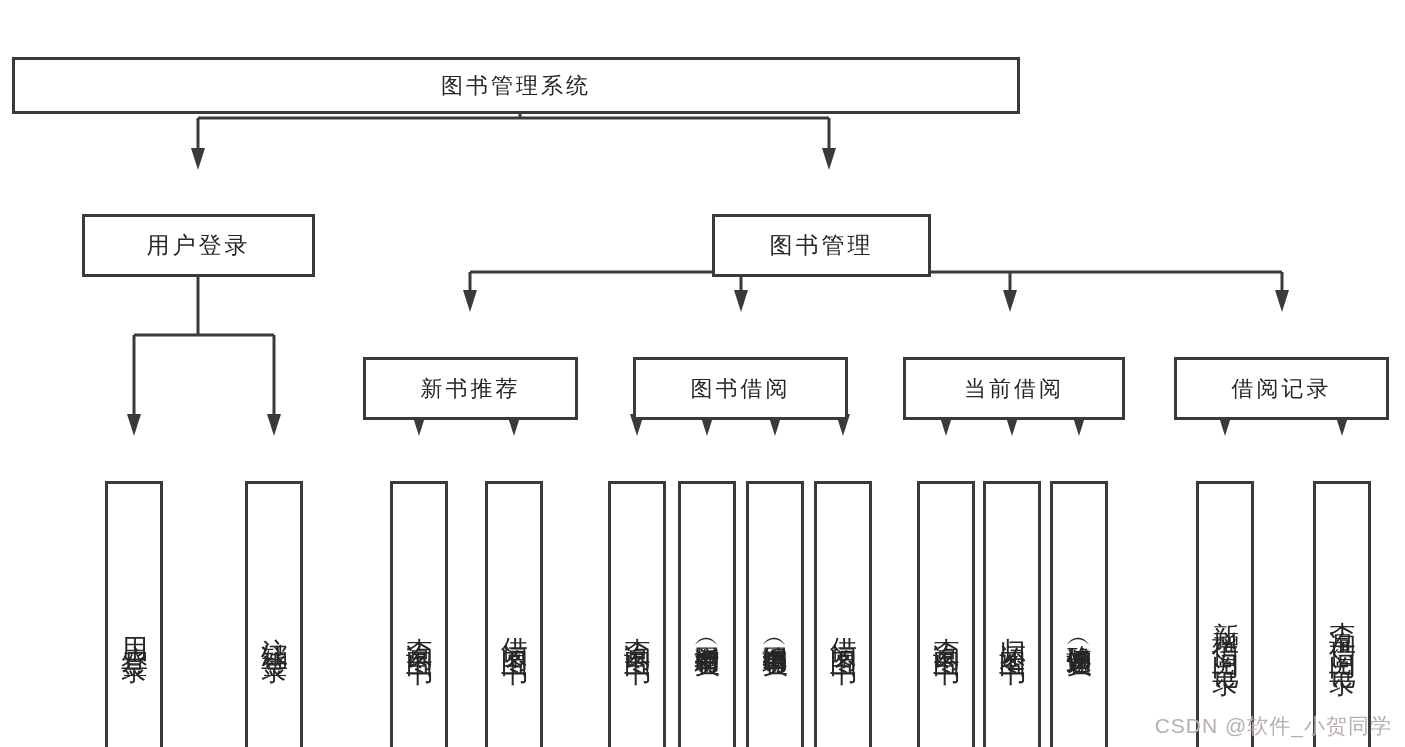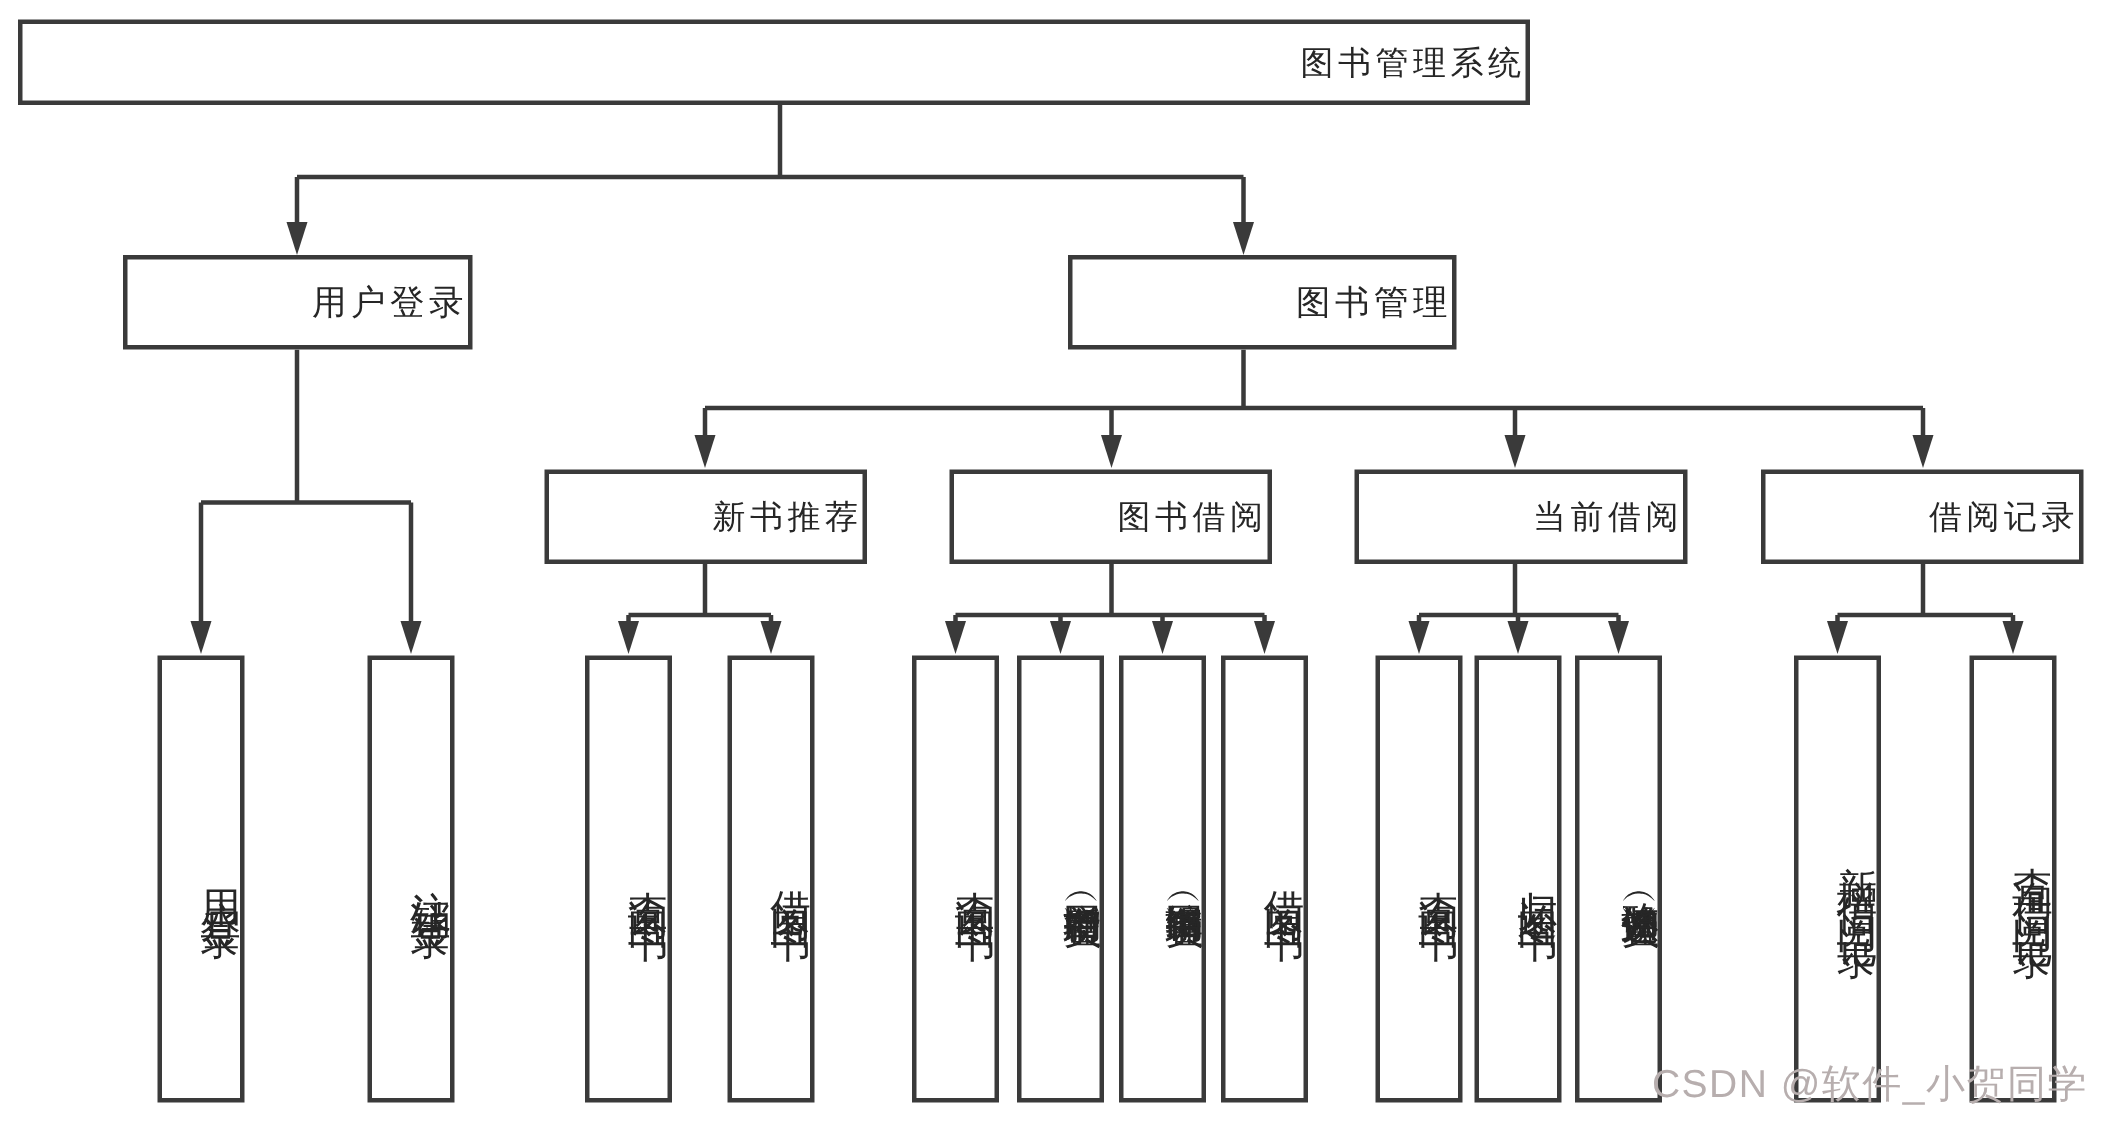--- a/index.html
+++ b/index.html
@@ -5,38 +5,38 @@
   html,body{margin:0;padding:0;background:#ffffff;}
   .stage{
     position:relative;width:1405px;height:747px;background:var(--bg,#ffffff);
     font-family:"Liberation Sans",sans-serif;color:var(--text,#262626);overflow:hidden;
   }
   .connectors{position:absolute;left:0;top:0;width:1405px;height:747px;z-index:1;color:var(--line,#3a3a3a);}
   .connectors path{stroke:currentColor;stroke-width:3;fill:none;}
   .connectors polygon{fill:currentColor;stroke:none;}
   .box{
     position:absolute;box-sizing:border-box;border:3px solid var(--line,#3a3a3a);
-    background:#ffffff;display:flex;align-items:center;justify-content:flex-end;z-index:2;
+    background:#ffffff;display:flex;align-items:center;justify-content:center;z-index:2;margin-top:44px;
   }
   .h-label{font-size:22px;letter-spacing:3px;font-weight:500;white-space:nowrap;}
   .lv2 .h-label{font-size:23px;}
   .v-label{
     writing-mode:vertical-rl;text-orientation:mixed;
     font-size:27px;letter-spacing:7px;font-weight:500;line-height:1;
   }
   .v-label.mid{letter-spacing:10px;}
   .v-label.long{letter-spacing:1px;font-size:25px;}
   .watermark{
     position:absolute;right:13px;bottom:7px;z-index:5;
-    font-size:26px;letter-spacing:1px;color:var(--wm,#b7aeae);white-space:nowrap;
+    font-size:21px;letter-spacing:1px;color:var(--wm,#b7aeae);white-space:nowrap;
   }
   
   .n-root{left:12px;top:13px;width:1008px;height:57px;}
   .n-l2a{left:82px;top:170px;width:233px;height:63px;}
-  .n-l2b{left:712px;top:170px;width:259px;height:63px;}
+  .n-l2b{left:712px;top:170px;width:219px;height:63px;}
   .n-l3a{left:363px;top:313px;width:215px;height:63px;}
   .n-l3b{left:633px;top:313px;width:215px;height:63px;}
   .n-l3c{left:903px;top:313px;width:222px;height:63px;}
   .n-l3d{left:1174px;top:313px;width:215px;height:63px;}
   .leaf{top:437px;width:58px;height:298px;}
   .lf0{left:105px;}  .lf1{left:245px;}
   .lf2{left:390px;}  .lf3{left:485px;}
   .lf4{left:608px;}  .lf5{left:678px;}  .lf6{left:746px;}  .lf7{left:814px;}
   .lf8{left:917px;}  .lf9{left:983px;}  .lf10{left:1050px;}
   .lf11{left:1196px;} .lf12{left:1313px;}

